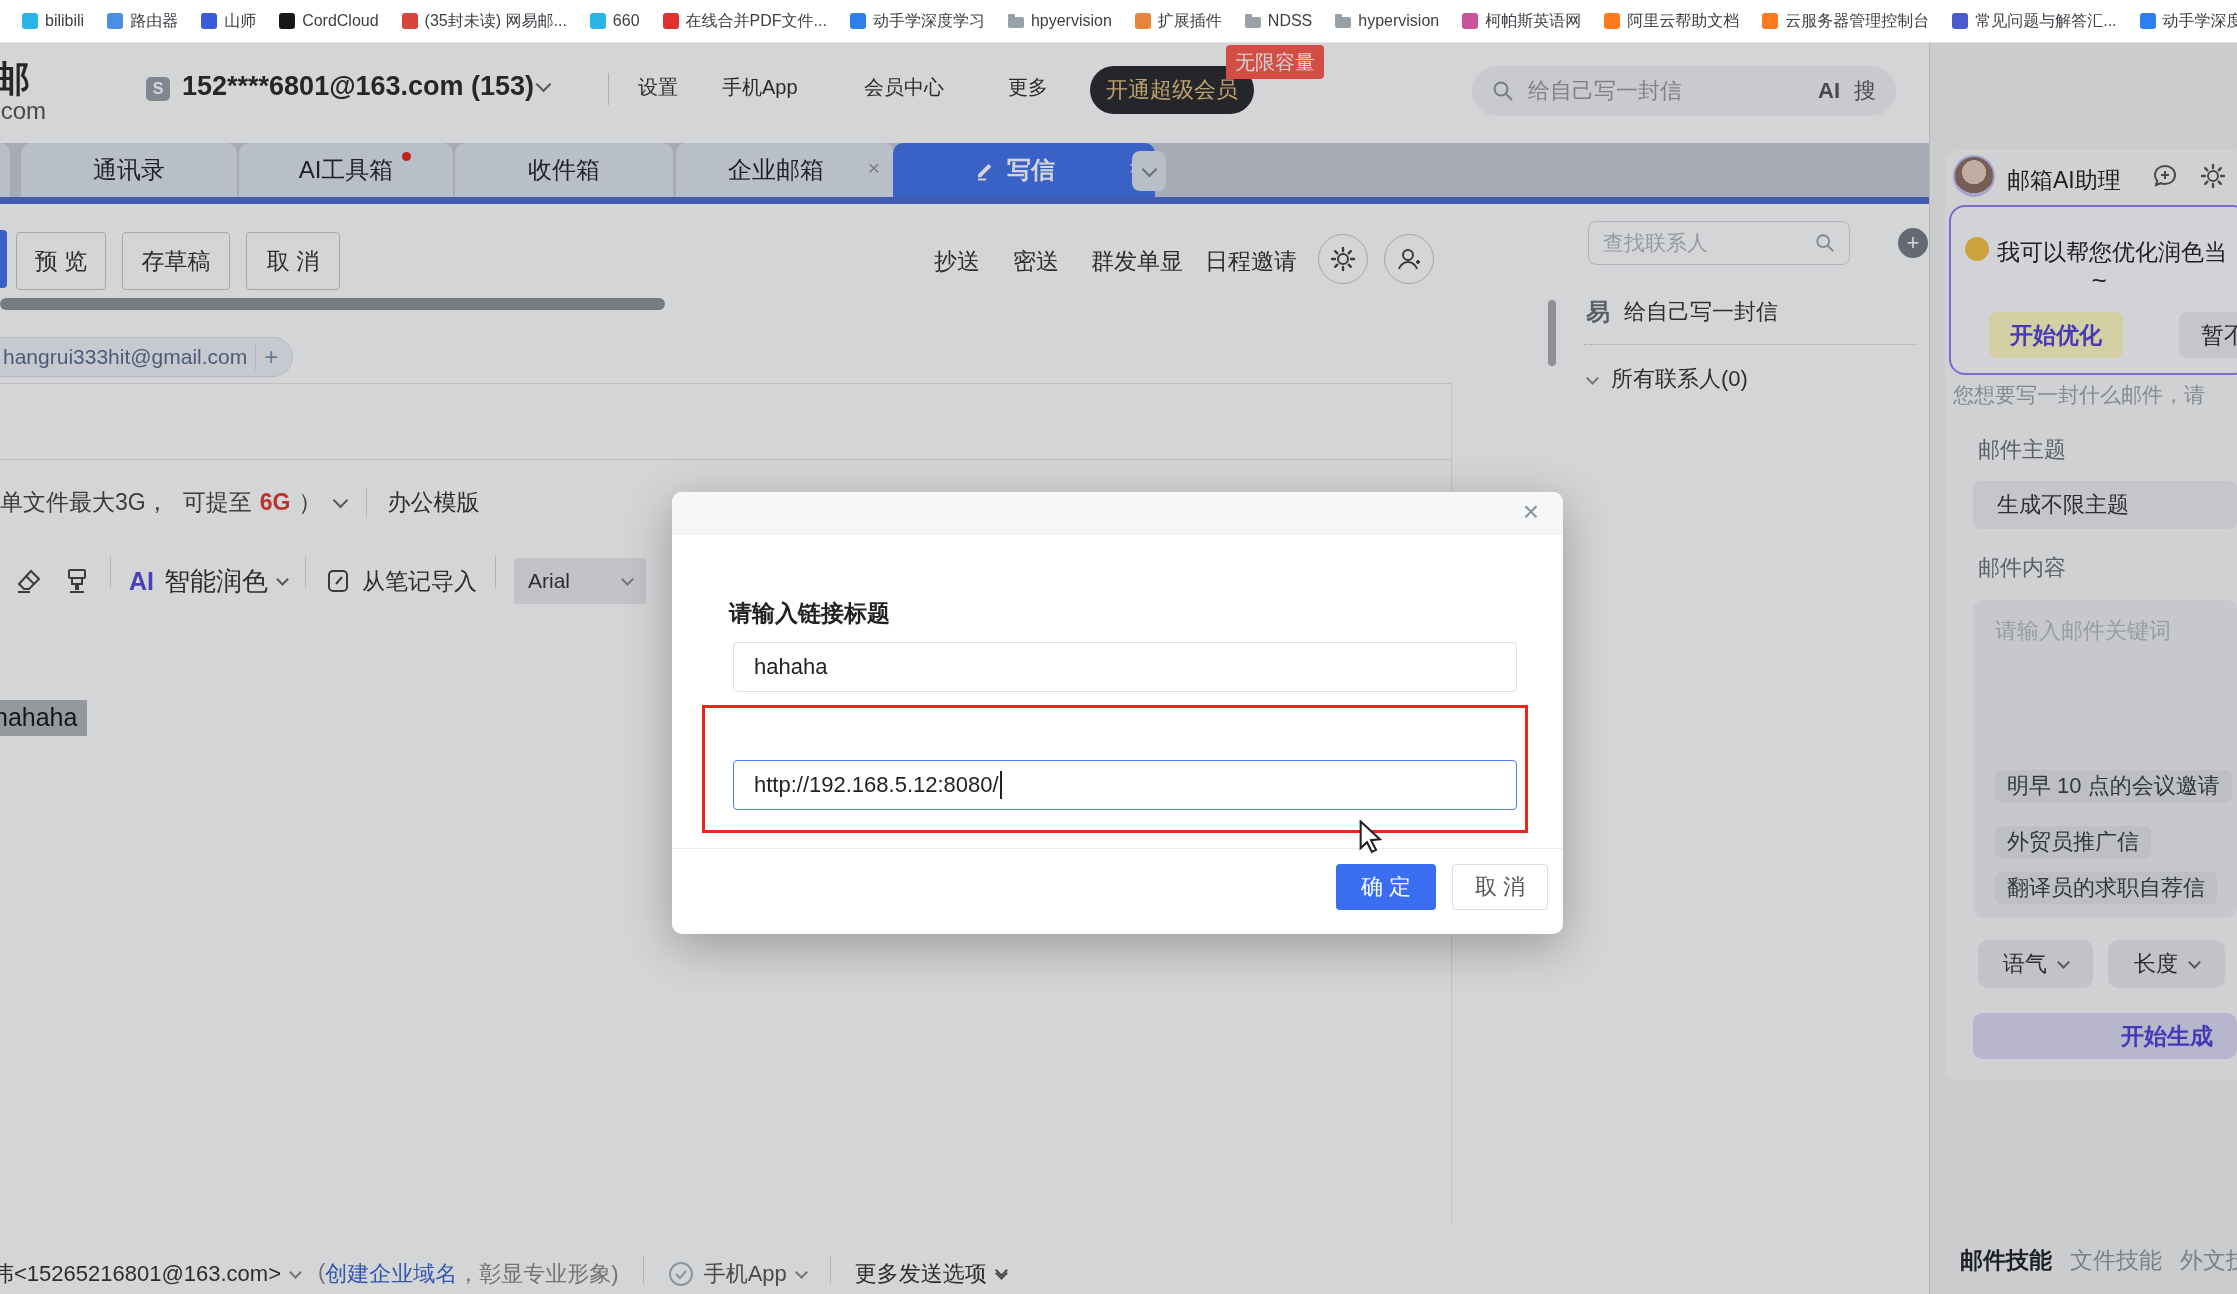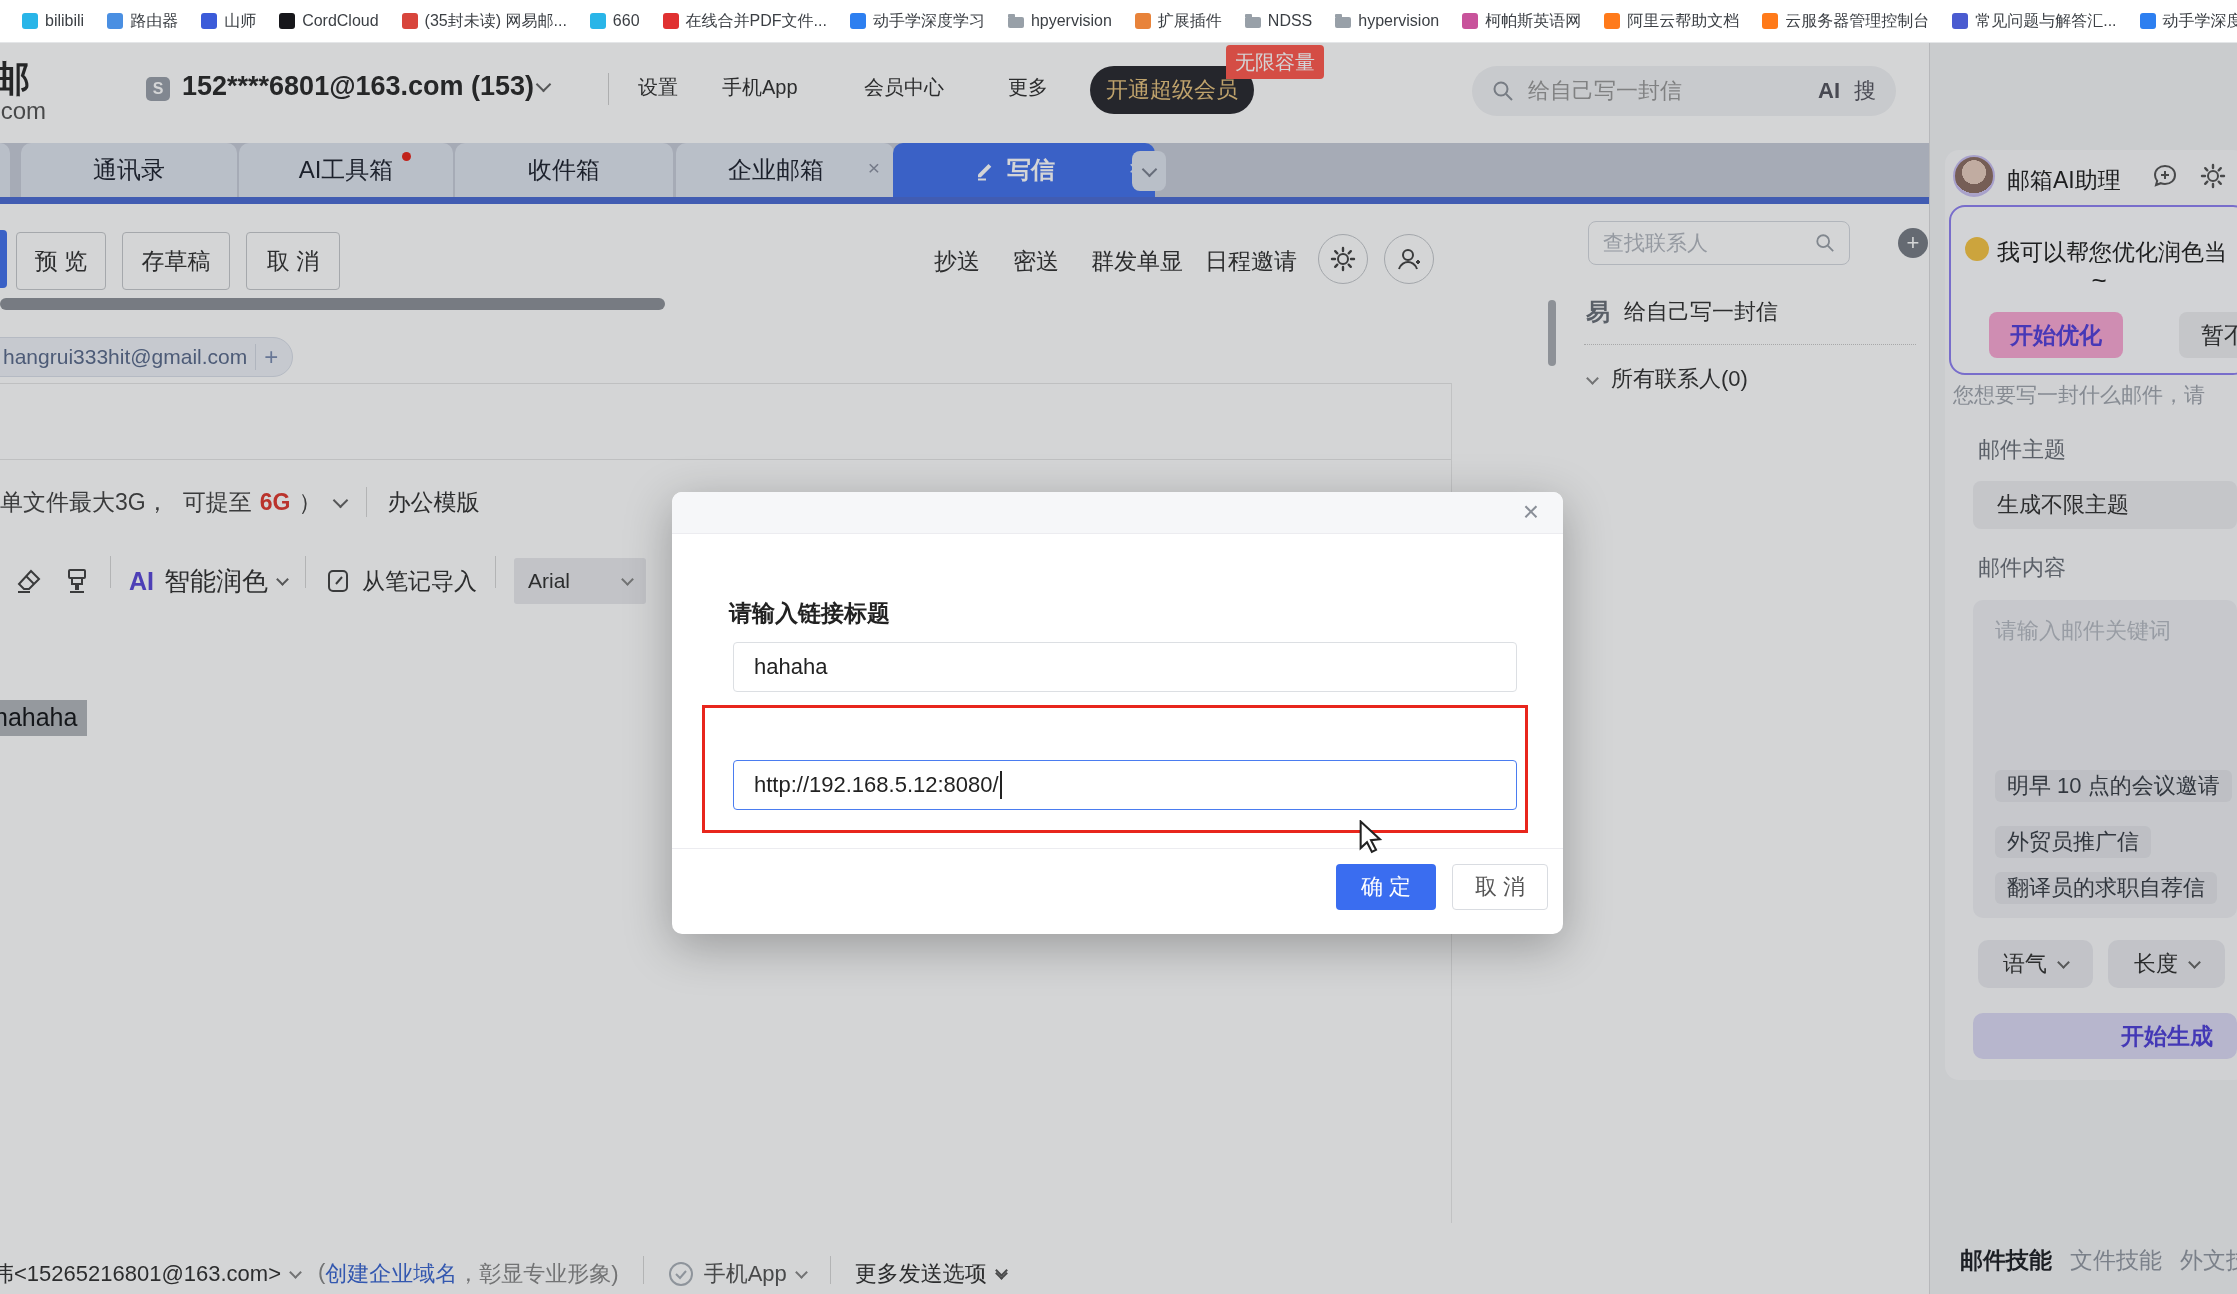--- a/index.html
+++ b/index.html
@@ -338,21 +338,21 @@
       <line x1="19.7" y1="19.7" x2="21.8" y2="21.8"></line>
       <line x1="6.2" y1="21.8" x2="8.3" y2="19.7"></line>
       <line x1="19.7" y1="8.3" x2="21.8" y2="6.2"></line>
     </g>
   </svg>
 
 <div class="abs" style="left:1949px;top:205px;width:300px;height:170px;border:2px solid #8f80f2;border-radius:16px;background:#fdfdff;box-sizing:border-box;overflow:hidden">
   <span style="position:absolute;left:14px;top:30px;width:24px;height:24px;border-radius:50%;background:#f6c445;display:inline-block"></span>
   <span style="position:absolute;left:46px;top:30px;font-size:23px;color:#222;white-space:nowrap">我可以帮您优化润色当</span>
   <span style="position:absolute;left:0;top:58px;width:100%;text-align:center;font-size:26px;color:#222">~</span>
-  <span style="position:absolute;left:38px;top:105px;width:134px;height:46px;background:#f9a8d4;border-radius:8px;color:#5340d9;font-weight:bold;font-size:23px;display:flex;align-items:center;justify-content:center">开始优化</span>
+  <span style="position:absolute;left:38px;top:105px;width:134px;height:46px;background:#fef9c3;border-radius:8px;color:#5340d9;font-weight:bold;font-size:23px;display:flex;align-items:center;justify-content:center">开始优化</span>
   <span style="position:absolute;left:228px;top:105px;width:140px;height:46px;background:#ededf0;border-radius:8px;color:#333;font-size:23px;display:flex;align-items:center;padding-left:22px;box-sizing:border-box">暂不需要</span>
 </div>
 <span class="abs" style="left:1953px;top:381px;font-size:21px;color:#a0a5ad;white-space:nowrap;max-width:282px;overflow:hidden;display:inline-block">您想要写一封什么邮件，请</span>
 
 <span class="abs ai-label" style="left:1978px;top:435px">邮件主题</span>
 <div class="abs" style="left:1973px;top:481px;width:264px;height:48px;background:#ededf0;border-radius:8px;display:flex;align-items:center;padding-left:24px;font-size:22px;color:#333;box-sizing:border-box">生成不限主题</div>
 <span class="abs ai-label" style="left:1978px;top:553px">邮件内容</span>
 <div class="abs" style="left:1973px;top:600px;width:264px;height:318px;background:#eff0f3;border-radius:10px;box-sizing:border-box">
   <span style="position:absolute;left:22px;top:16px;font-size:22px;color:#b6bac2">请输入邮件关键词</span>
 </div>

